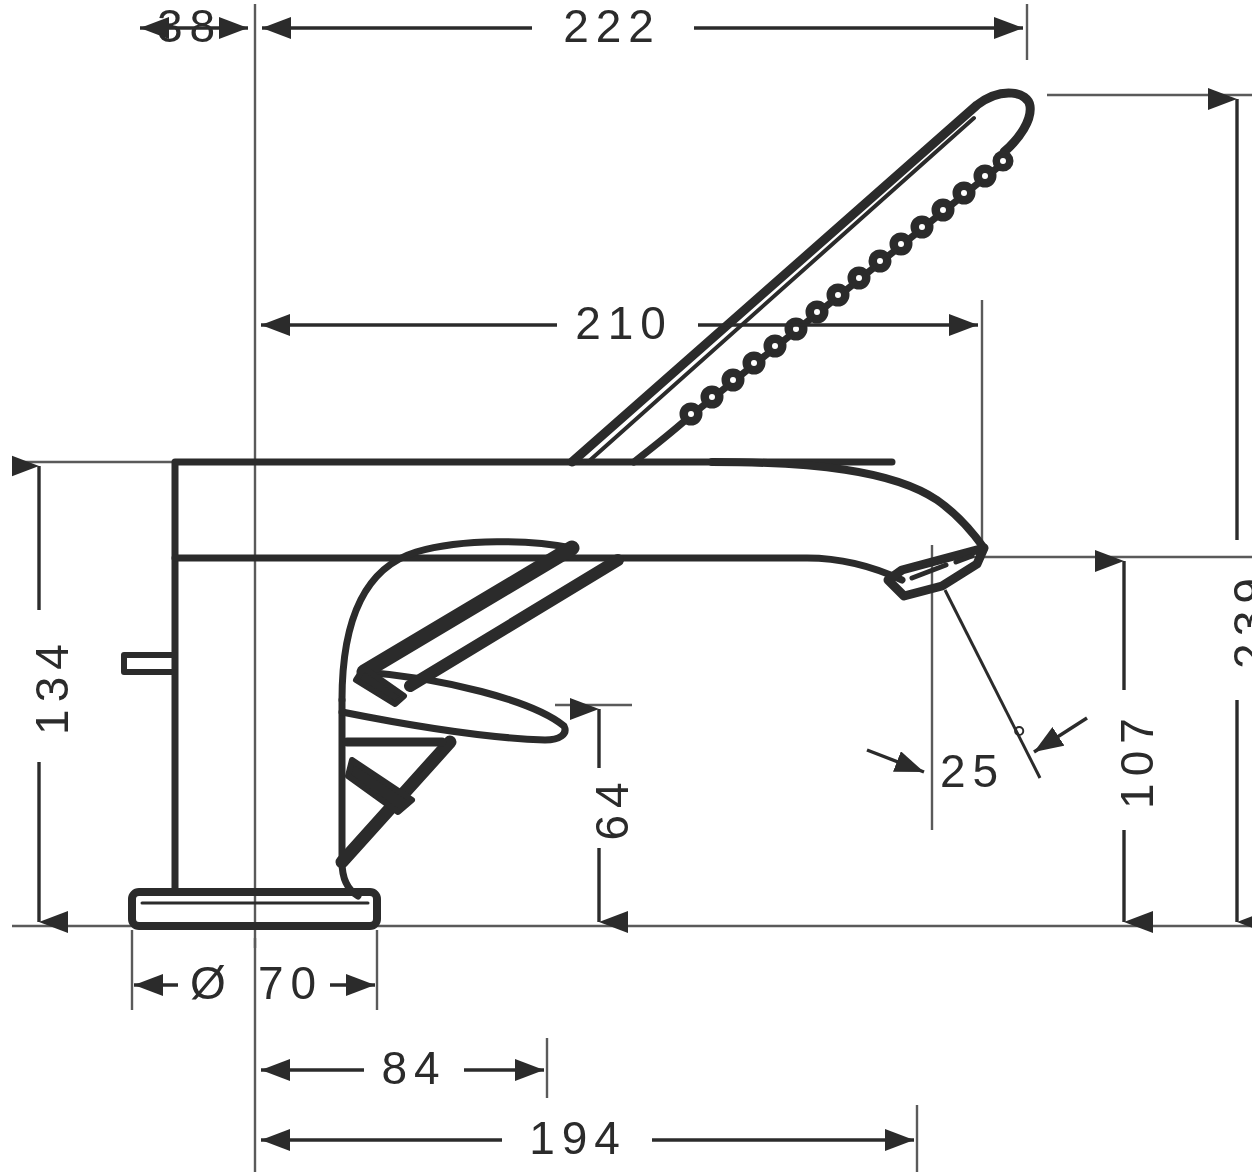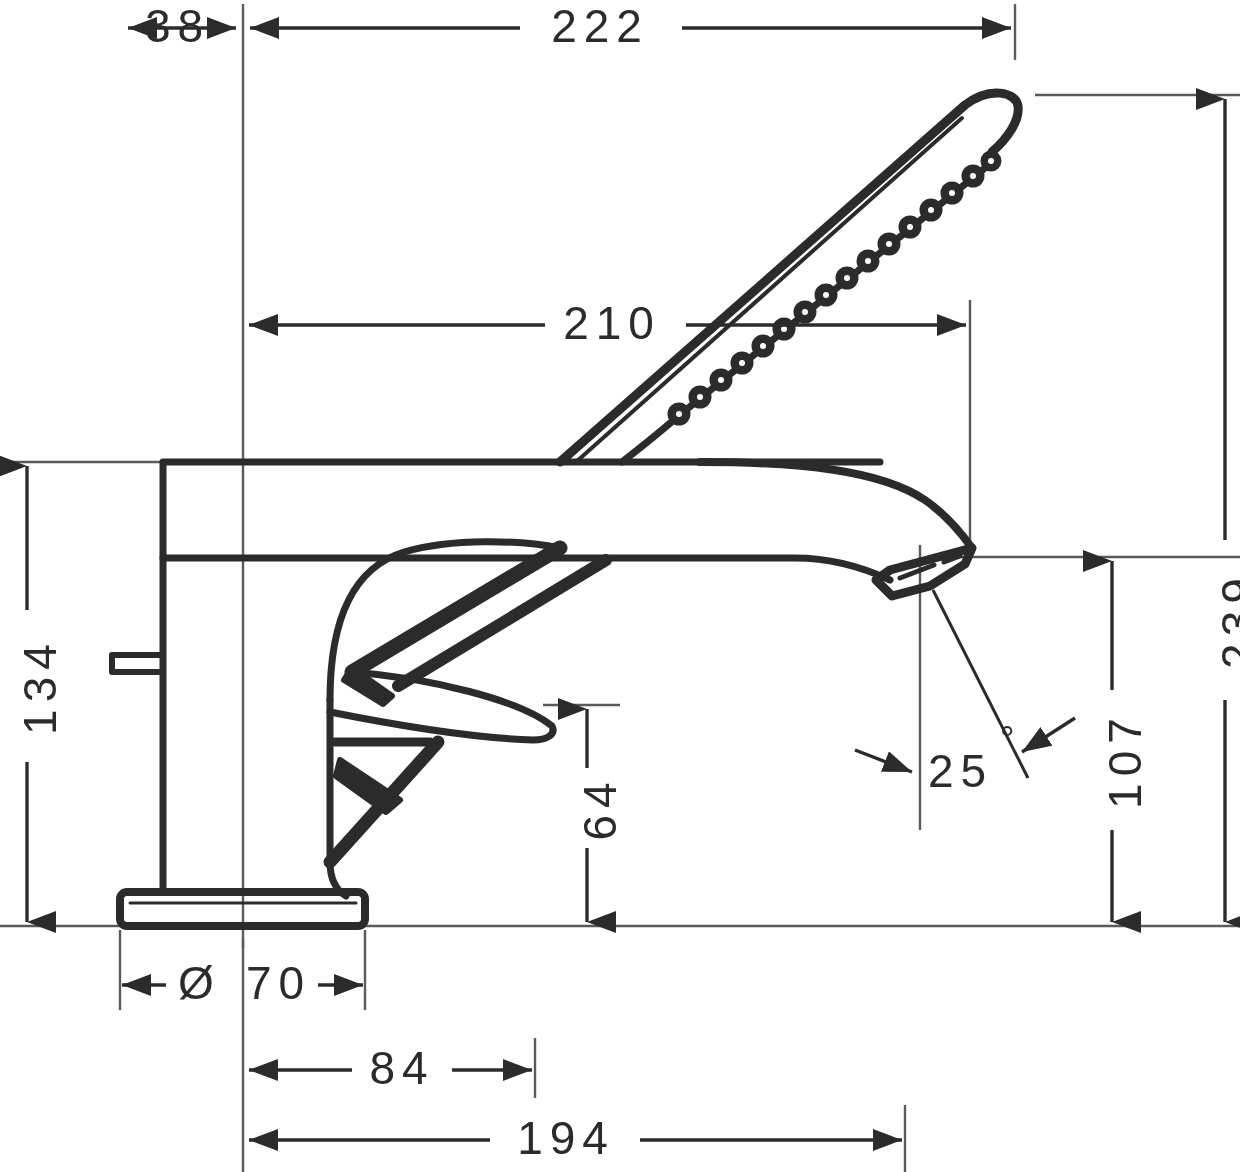--- a/index.html
+++ b/index.html
@@ -3,20 +3,21 @@
 <meta charset="utf-8">
 <style>
   html,body{margin:0;padding:0;background:#ffffff;}
   body{font-family:"Liberation Sans", sans-serif;}
   #sheet{
     position:relative;
     width:1240px;
     height:1172px;
     background:#ffffff;
     overflow:hidden;
+    margin-left:12px;
   }
   #sheet svg{position:absolute;left:0;top:0;}
   .dimtext{
     font-family:"Liberation Sans", sans-serif;
     font-size:46px;
     letter-spacing:7px;
     fill:#2b2b2b;
     dominant-baseline:middle;
   }
   .dimtext.vert{letter-spacing:7px;}

